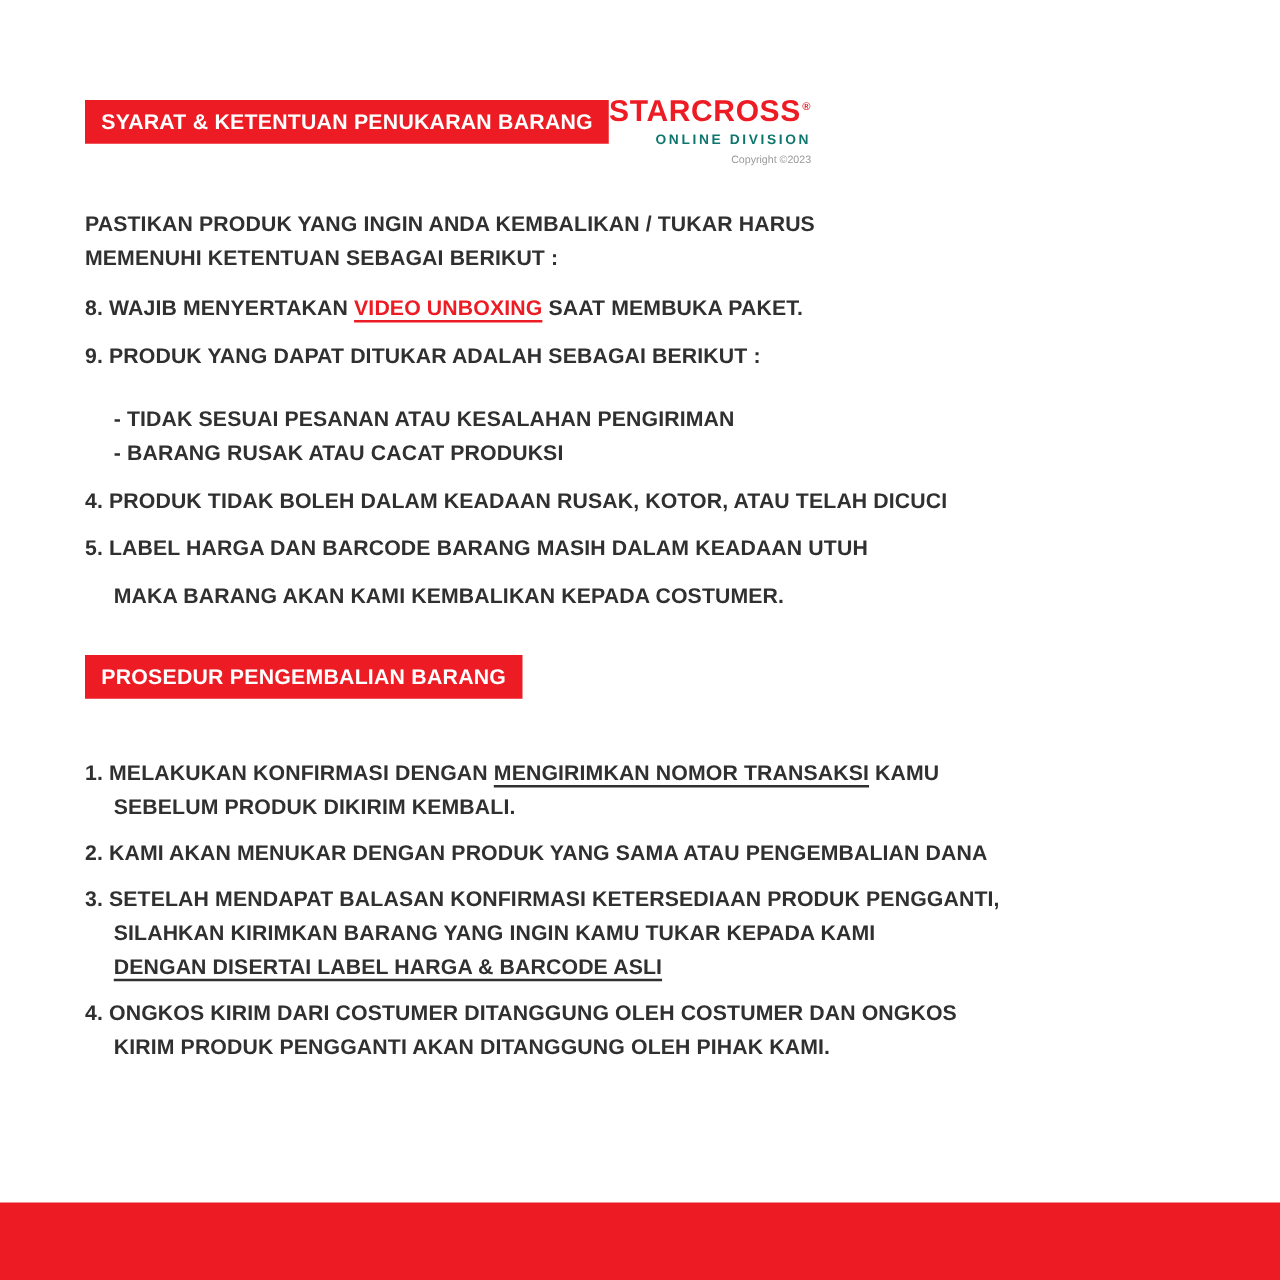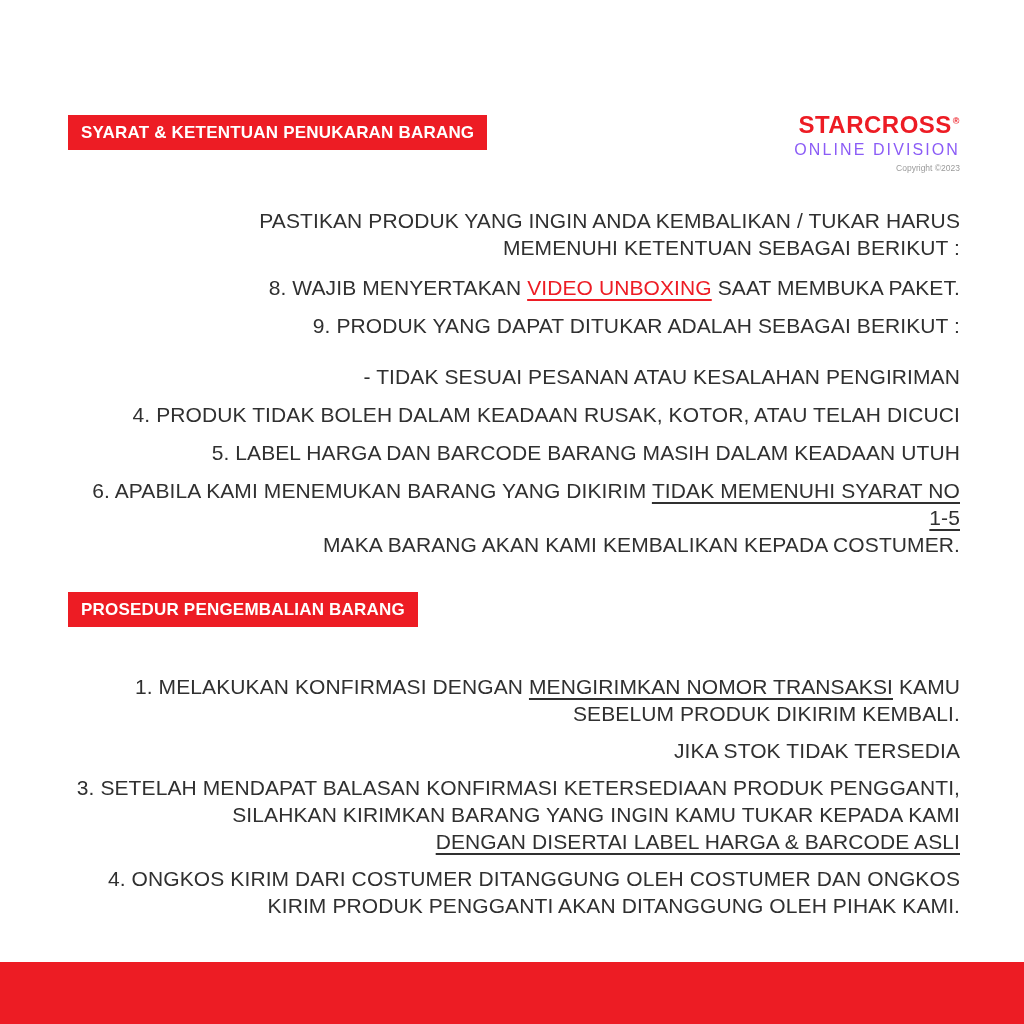--- a/index.html
+++ b/index.html
@@ -9,38 +9,38 @@
   *{margin:0;padding:0;box-sizing:border-box;}
   html,body{width:1024px;height:1024px;}
   body{
     background:#ffffff;
     font-family:"Liberation Sans","DejaVu Sans",sans-serif;
     position:relative;
     overflow:hidden;
     color:var(--text);
   }
   .page{position:absolute;inset:0;padding:80px 64px 0 68px;}
-  .top-row{display:flex;justify-content:space-between;align-items:flex-start;margin-bottom:34px;margin-top:35px;}
+  .top-row{display:flex;justify-content:flex-start;align-items:flex-start;margin-bottom:34px;}
   .badge{
     display:inline-block;
     background:var(--red);
     color:#ffffff;
     font-weight:700;
     font-size:17px;
     line-height:1;
     padding:9px 13px 9px;
     letter-spacing:0.2px;
     white-space:nowrap;
   }
   .logo{text-align:right;margin-top:-2px;}
   .brand{color:var(--red);font-weight:700;font-size:24px;line-height:1;letter-spacing:0.5px;}
   .reg{font-size:9px;vertical-align:super;margin-left:1px;}
-  .division{color:#8b5cf6;font-weight:400;font-size:16px;letter-spacing:2.1px;margin-top:4px;}
+  .division{color:#0f766e;font-weight:700;font-size:11px;letter-spacing:2.1px;margin-top:4px;}
   .copyright{color:#9a9a9a;font-weight:400;font-size:8.5px;margin-top:4px;}
-  .line{font-weight:400;font-size:21px;line-height:27px;letter-spacing:0.1px;text-align:right;}
+  .line{font-weight:700;font-size:17px;line-height:27px;letter-spacing:0.1px;}
   .intro{margin-bottom:13px;}
   .list{margin:0;}
   .item{margin-bottom:11px;}
   .cont,.sub{padding-left:23px;}
   .gap-top{margin-top:24px;}
   .st-red{color:var(--red);}
   .st-u{text-decoration:underline;text-decoration-thickness:2px;text-underline-offset:4px;}
   .st-red.st-u,.st-red{text-decoration-color:var(--red);}
   .badge2-wrap{margin-top:34px;margin-bottom:46px;}
   .proc .item{margin-bottom:10px;}
@@ -65,44 +65,44 @@
     <div class="line">MEMENUHI KETENTUAN SEBAGAI BERIKUT :</div>
   </div>
 
   <div class="list">
     <div class="item">
       <div class="line"><span>8. WAJIB MENYERTAKAN </span><span class="st-red st-u">VIDEO UNBOXING</span><span> SAAT MEMBUKA PAKET.</span></div>
     </div>
     <div class="item">
       <div class="line"><span>9. PRODUK YANG DAPAT DITUKAR ADALAH SEBAGAI BERIKUT :</span></div>
       <div class="line sub gap-top"><span>- TIDAK SESUAI PESANAN ATAU KESALAHAN PENGIRIMAN</span></div>
+      <div class="line sub"><span>- BARANG RUSAK ATAU CACAT PRODUKSI</span></div>
     </div>
     <div class="item">
       <div class="line"><span>4. PRODUK TIDAK BOLEH DALAM KEADAAN RUSAK, KOTOR, ATAU TELAH DICUCI</span></div>
     </div>
     <div class="item">
       <div class="line"><span>5. LABEL HARGA DAN BARCODE BARANG MASIH DALAM KEADAAN UTUH</span></div>
     </div>
     <div class="item">
-      <div class="line"><span>6. APABILA KAMI MENEMUKAN BARANG YANG DIKIRIM </span><span class="st-u">TIDAK MEMENUHI SYARAT NO 1-5</span></div>
       <div class="line cont"><span>MAKA BARANG AKAN KAMI KEMBALIKAN KEPADA COSTUMER.</span></div>
     </div>
   </div>
 
   <div class="badge2-wrap">
     <div class="badge">PROSEDUR PENGEMBALIAN BARANG</div>
   </div>
 
   <div class="list proc">
     <div class="item">
       <div class="line"><span>1. MELAKUKAN KONFIRMASI DENGAN </span><span class="st-u">MENGIRIMKAN NOMOR TRANSAKSI</span><span> KAMU</span></div>
       <div class="line cont"><span>SEBELUM PRODUK DIKIRIM KEMBALI.</span></div>
     </div>
     <div class="item">
-      <div class="line cont"><span>JIKA STOK TIDAK TERSEDIA</span></div>
+      <div class="line"><span>2. KAMI AKAN MENUKAR DENGAN PRODUK YANG SAMA ATAU PENGEMBALIAN DANA</span></div>
     </div>
     <div class="item">
       <div class="line"><span>3. SETELAH MENDAPAT BALASAN KONFIRMASI KETERSEDIAAN PRODUK PENGGANTI,</span></div>
       <div class="line cont"><span>SILAHKAN KIRIMKAN BARANG YANG INGIN KAMU TUKAR KEPADA KAMI</span></div>
       <div class="line cont"><span class="st-u">DENGAN DISERTAI LABEL HARGA &amp; BARCODE ASLI</span></div>
     </div>
     <div class="item">
       <div class="line"><span>4. ONGKOS KIRIM DARI COSTUMER DITANGGUNG OLEH COSTUMER DAN ONGKOS</span></div>
       <div class="line cont"><span>KIRIM PRODUK PENGGANTI AKAN DITANGGUNG OLEH PIHAK KAMI.</span></div>
     </div>

